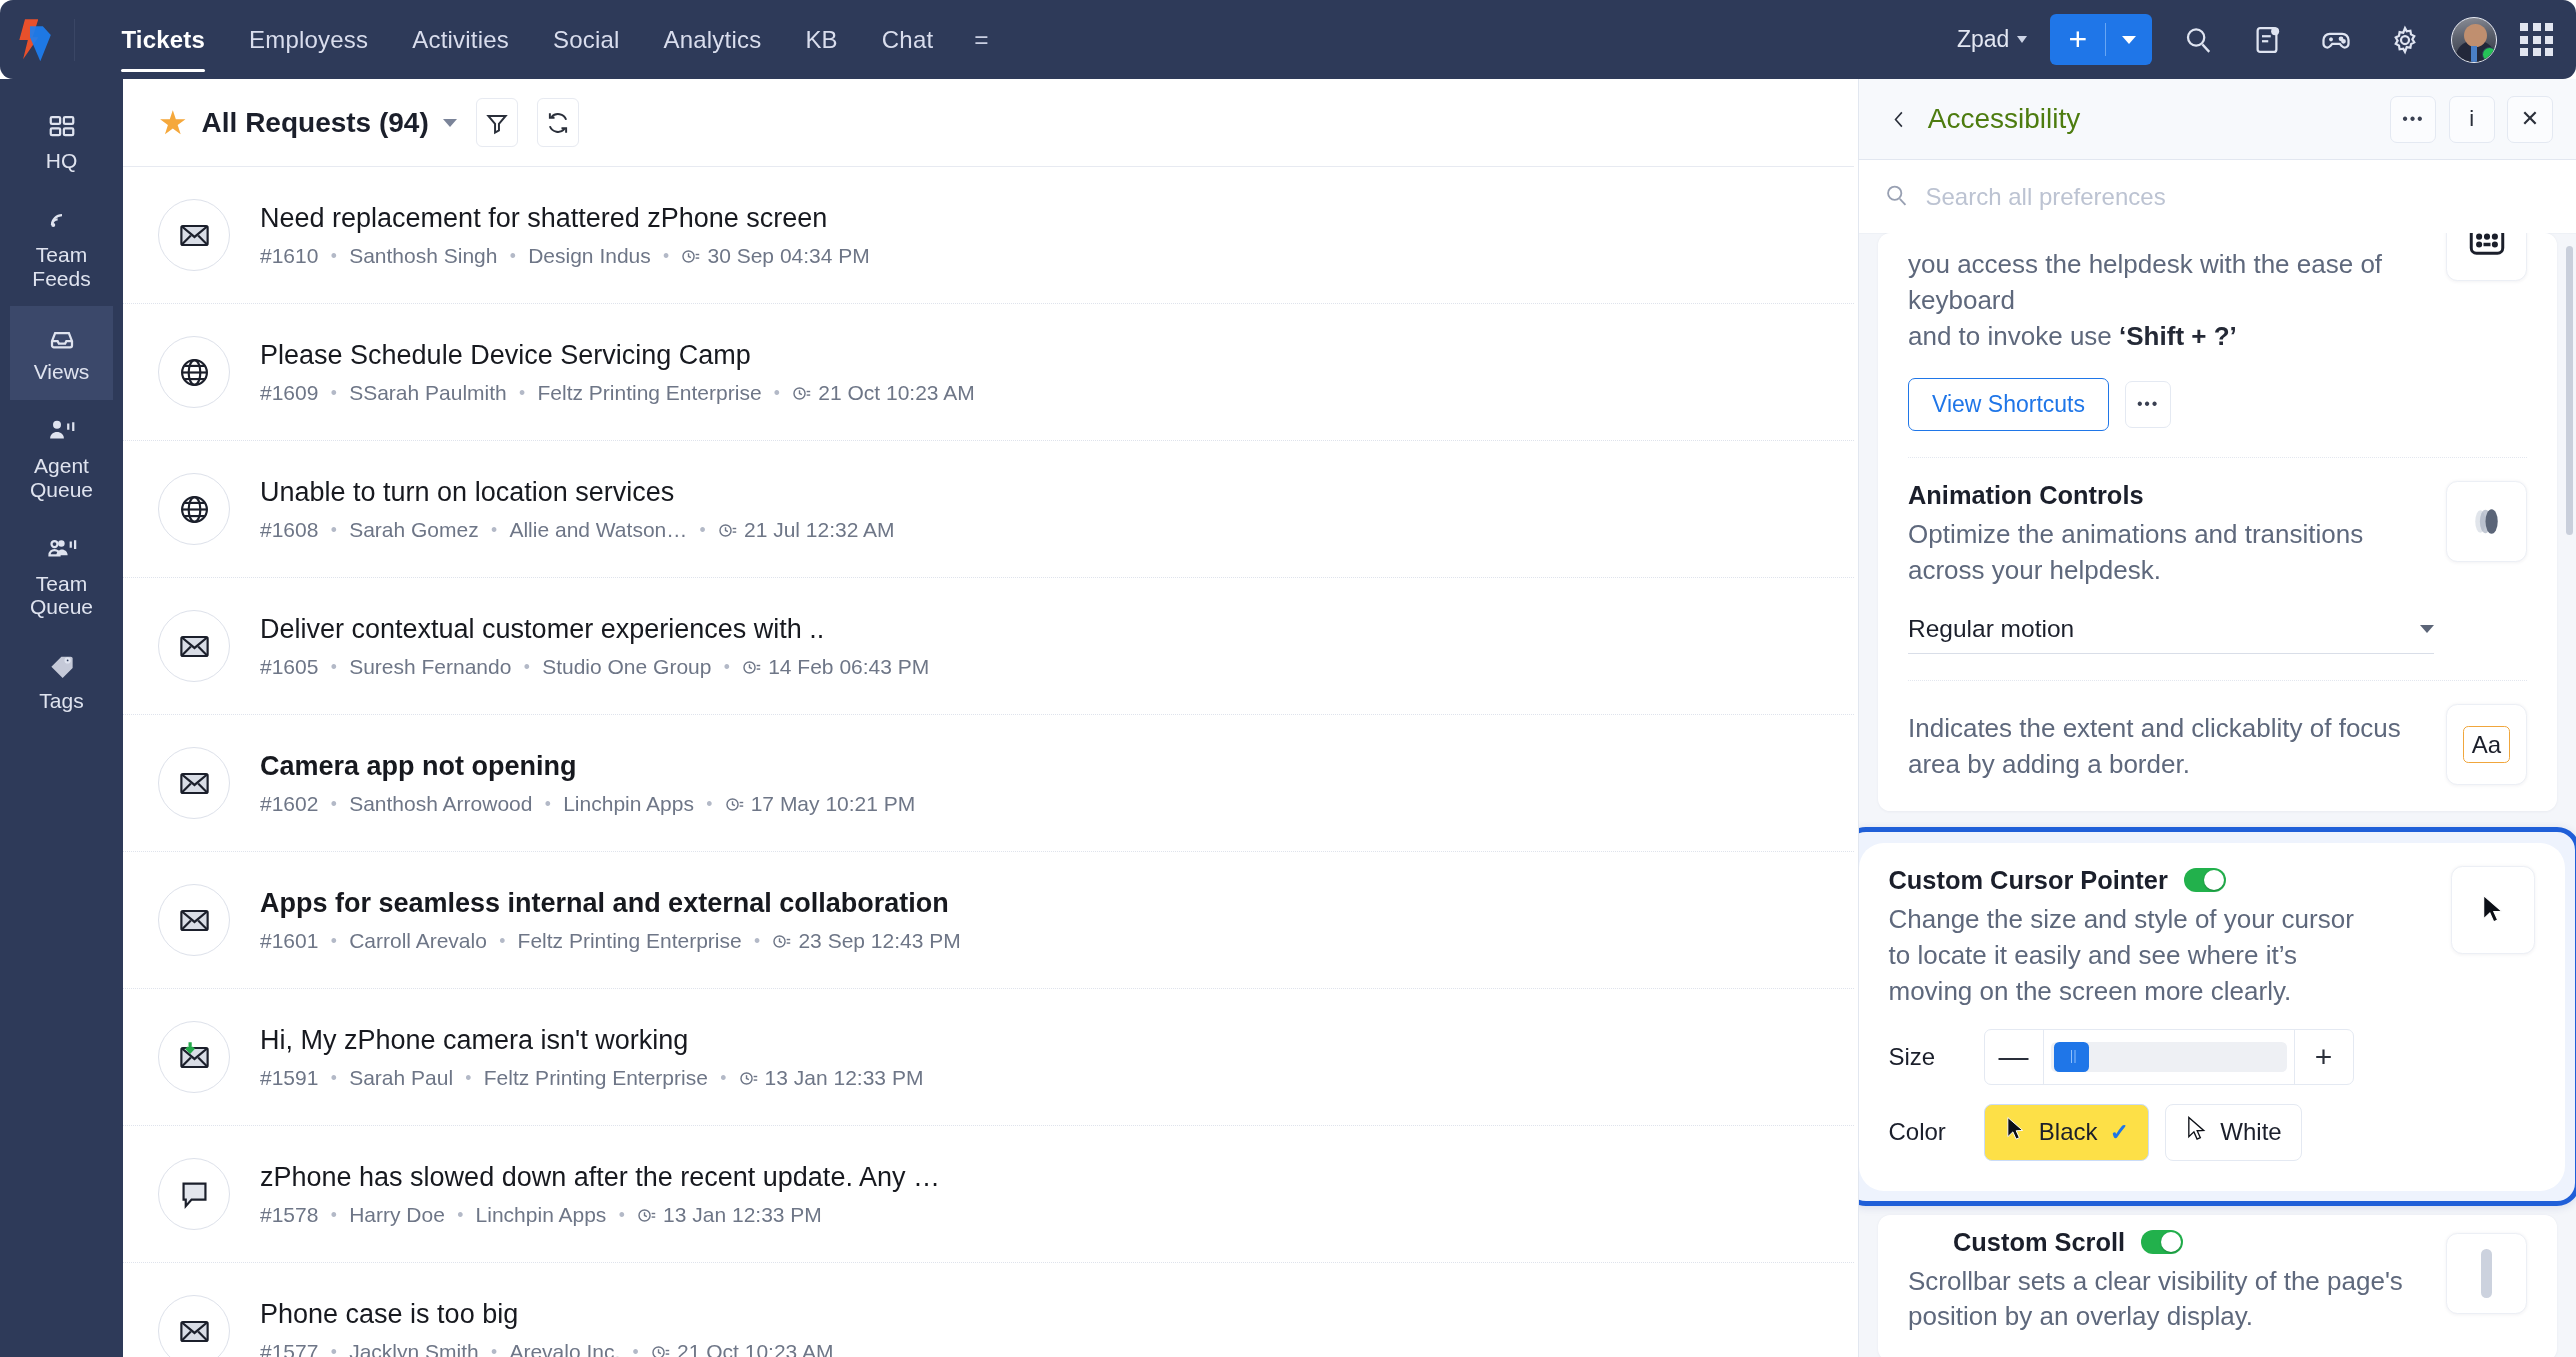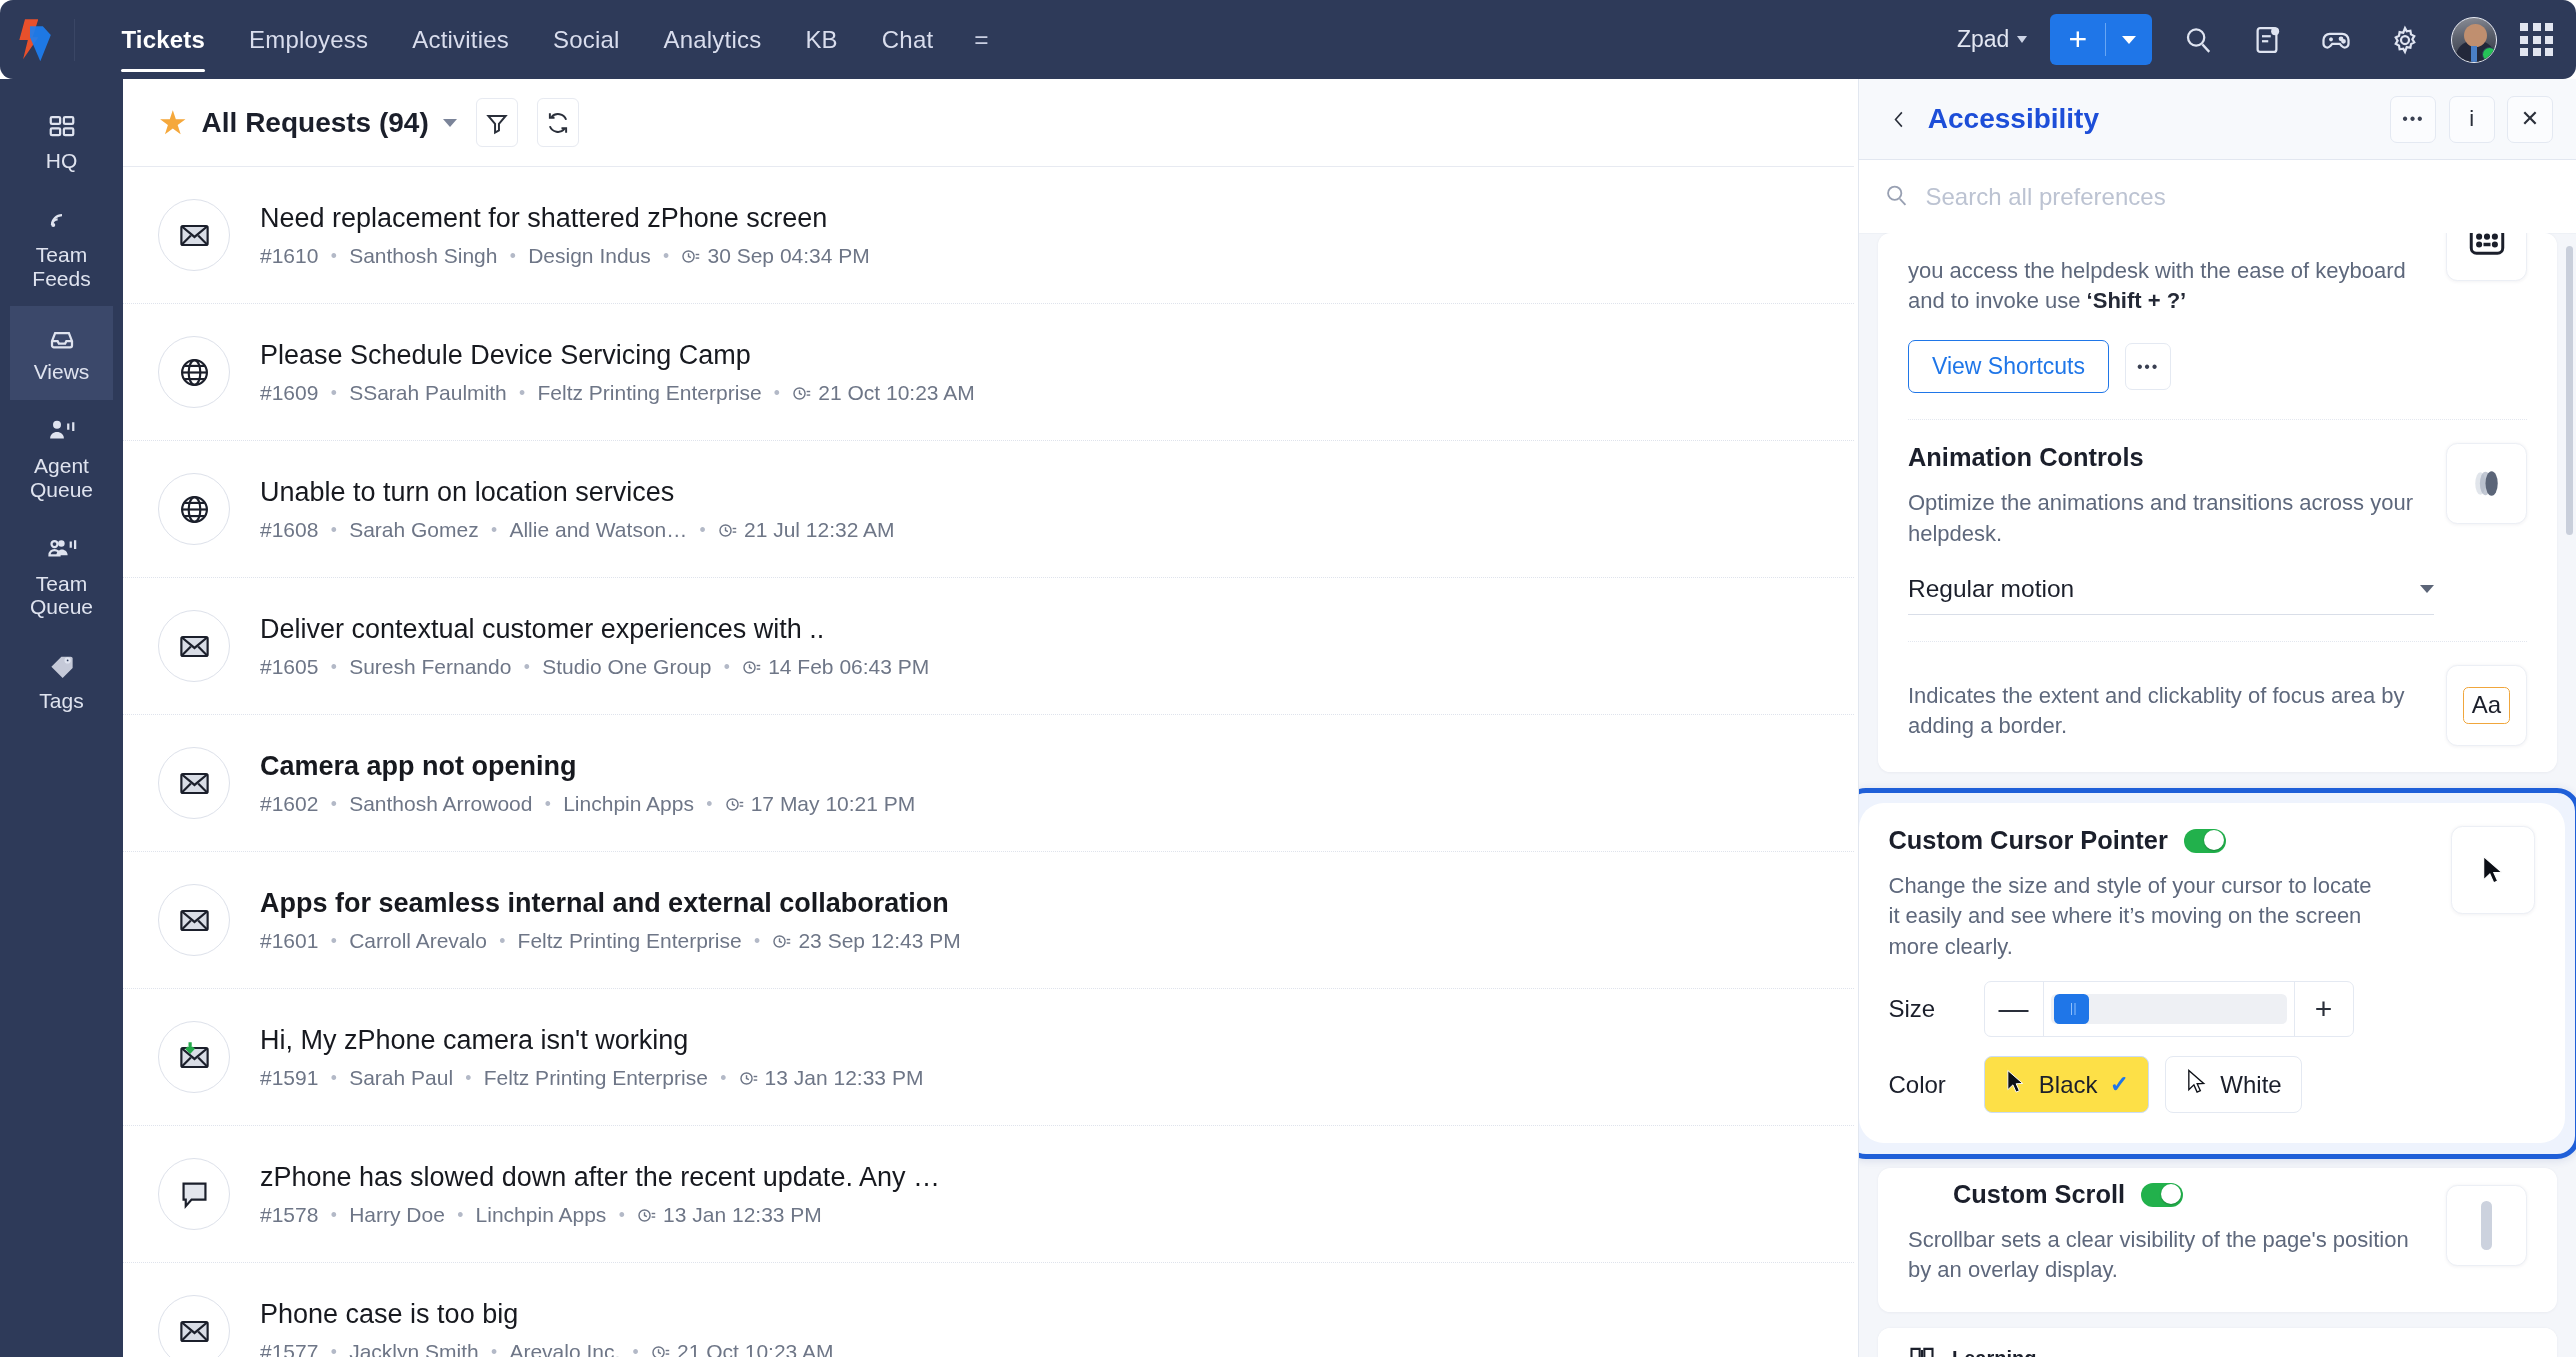--- a/index.html
+++ b/index.html
@@ -120,21 +120,21 @@
   .panel {
     position:absolute; top:79px; right:0; width:718px; height:1279px;
     background:#f4f6fa; border-left:0.9px solid #e2e7f0;
   }
   .panel-head {
     height:81px; background:#f7f9fc; display:flex; align-items:center; padding:0 23px 0 21px;
     border-bottom:0.9px solid #e2e7f0;
   }
   .pback { width:39px; height:39px; display:flex;align-items:center;justify-content:center; cursor:pointer;}
   .pback svg{width:19px;height:23px;}
-  .ptitle { font-size:28px; font-weight:700; color:#1d4ed8; margin-left:8.8px; }
+  .ptitle { font-size:28px; font-weight:400; color:#4d7c0f; margin-left:8.8px; }
   .phbtns { margin-left:auto; display:flex; gap:12.3px; }
   .phb { width:46px; height:47px; border:0.9px solid #e4e9f2; border-radius:7px; background:#fbfcfe;
          display:flex; align-items:center; justify-content:center; cursor:pointer; color:#2a2f3a; font-size:22px; }
   .phb.dots { letter-spacing:1.8px; font-size:16px; color:#3a4052; }
 
   .psearch { height:74px; background:#fff; display:flex; align-items:center; padding-left:24.5px; border-bottom:0.9px solid #eef1f6;}
   .psearch svg { width:24.5px; height:24.5px; color:#98a0b2; }
   .psearch input {
     border:none; outline:none; margin-left:17.5px; font-size:24px; color:#2a2f3a;
     font-family:"Liberation Sans", sans-serif; width:491px; background:transparent;
@@ -142,21 +142,21 @@
   .psearch input::placeholder { color:#bcc3d2; }
 
   .pscroll { position:absolute; top:154px; left:0; right:0; bottom:0; overflow:hidden; padding:0 19px; }
 
   .card { background:#fff; border-radius:12.3px; padding:0 30px; margin-bottom:16px; box-shadow:0 0.9px 2.6px rgba(30,40,70,.05); }
   .sec { padding:23px 0 26px; border-bottom:0.9px dotted #e3e7ef; position:relative; }
   .sec:last-child { border-bottom:none; }
   .sec-row { display:flex; }
   .sec-main { flex:1 1 auto; min-width:0; padding-right:23px;}
   .sec-title { font-size:25.4px; font-weight:700; color:#1b1f2b; display:flex; align-items:center; }
-  .sec-desc { font-size:22px; color:#5e687c; line-height:1.38; margin-top:16px; max-width:526px;}
+  .sec-desc { font-size:26px; color:#5e687c; line-height:1.38; margin-top:7px; max-width:526px;}
   .sec-desc b { color:#242936; font-weight:700; }
   .thumb {
     flex:0 0 auto; width:81px; height:81px; background:#fff; border:0.9px solid #eceff5; border-radius:11.4px;
     display:flex; align-items:center; justify-content:center; box-shadow:0 0.9px 3.5px rgba(30,40,70,.06);
   }
 
   .toggle { width:42px; height:24px; border-radius:12.3px; background:#d5dae3; position:relative; margin-left:16px; cursor:pointer; }
   .toggle i { position:absolute; top:1.8px; left:1.8px; width:20px; height:20px; border-radius:50%; background:#fff; box-shadow:0 0.9px 1.8px rgba(0,0,0,.25);}
   .toggle.on { background:#22b14c; }
   .toggle.on i { left:20px; }

